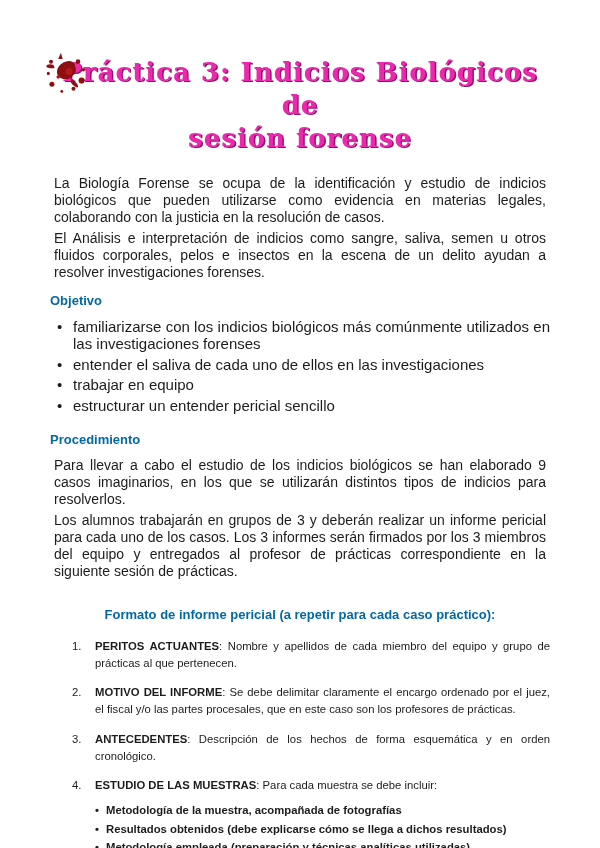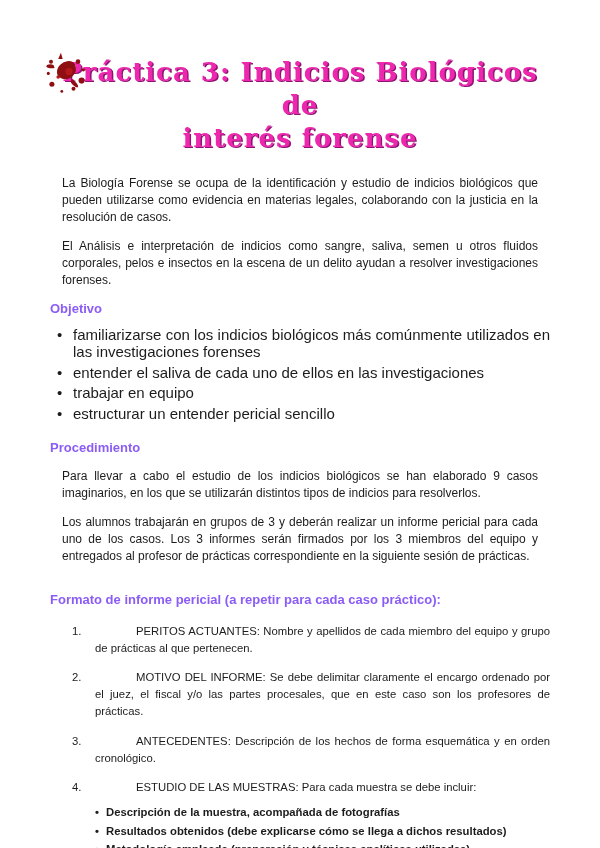--- a/index.html
+++ b/index.html
@@ -20,35 +20,35 @@
     font-weight: bold;
     font-size: 26px;
     line-height: 33px;
     color: #ee28ae;
     letter-spacing: 1px;
     text-shadow: 1.4px 1.4px 0 #8a1470;
   }
   .splat { position: absolute; left: -8px; top: -6px; width: 54px; height: 54px; }
 
   .body-p {
-    font-size: 12px;
+    font-size: 14px;
     line-height: 17px;
     text-align: justify;
-    margin: 12px;
+    margin: 4px;
   }
 
   h2.pink {
-    color: #8b5cf6;
+    color: #0369a1;
     font-size: 13px;
     line-height: 16px;
     font-weight: bold;
     margin: 12px 0 9px 0;
   }
   h2.proc-heading { margin-top: 18px; }
-  h2.formato-heading { margin-top: 27px; margin-bottom: 15px; }
+  h2.formato-heading { margin-top: 27px; margin-bottom: 15px; text-align: center; }
 
   ul.bullets { list-style: none; margin: 3px 0 0 7px; padding: 0; }
   ul.bullets li {
     position: relative;
     padding-left: 16px;
     font-size: 15px;
     line-height: 17px;
     margin-bottom: 3.5px;
     text-align: justify;
   }
@@ -58,21 +58,21 @@
 
   .numlist { margin-left: 22px; }
   .numitem {
     display: flex;
     font-size: 11.3px;
     line-height: 17px;
     margin-bottom: 12.5px;
   }
   .num { flex: none; width: 23px; }
   .itemtext { flex: 1; text-align: justify; }
-  .itemtext b { font-weight: normal; margin-left: 41px; }
+  .itemtext b { font-weight: bold; }
 
   ul.subbullets { list-style: none; margin: 8px 0 0 0; padding: 0; }
   ul.subbullets li {
     position: relative;
     padding-left: 11px;
     font-weight: bold;
     font-size: 11.3px;
     line-height: 17.5px;
     margin-bottom: 1px;
     text-align: left;
@@ -102,21 +102,21 @@
           <circle cx="10" cy="13" r="2.2"></circle>
         </g>
         <g fill="#b5181c">
           <circle cx="30" cy="24" r="4"></circle>
           <circle cx="18" cy="30" r="2"></circle>
         </g>
       </svg>
     </span>
     <div class="doc-title">
       <div>Práctica 3: Indicios Biológicos de</div>
-      <div>interés forense</div>
+      <div>sesión forense</div>
     </div>
   </div>
 
   <p class="body-p">La Biología Forense se ocupa de la identificación y estudio de indicios biológicos que pueden utilizarse como evidencia en materias legales, colaborando con la justicia en la resolución de casos.</p>
   <p class="body-p">El Análisis e interpretación de indicios como sangre, saliva, semen u otros fluidos corporales, pelos e insectos en la escena de un delito ayudan a resolver investigaciones forenses.</p>
 
   <h2 class="pink">Objetivo</h2>
 
   <ul class="bullets">
     <li>familiarizarse con los indicios biológicos más comúnmente utilizados en las investigaciones forenses</li>
@@ -146,21 +146,21 @@
 
     <div class="numitem">
       <span class="num">3.</span>
       <div class="itemtext"><b>ANTECEDENTES</b><span>: Descripción de los hechos de forma esquemática y en orden cronológico.</span></div>
     </div>
 
     <div class="numitem">
       <span class="num">4.</span>
       <div class="itemtext"><b>ESTUDIO DE LAS MUESTRAS</b><span>: Para cada muestra se debe incluir:</span>
         <ul class="subbullets">
-          <li>Descripción de la muestra, acompañada de fotografías</li>
+          <li>Metodología de la muestra, acompañada de fotografías</li>
           <li>Resultados obtenidos (debe explicarse cómo se llega a dichos resultados)</li>
           <li>Metodología empleada (preparación y técnicas analíticas utilizadas)</li>
         </ul>
       </div>
     </div>
 
   </div>
 
 </div>
 

